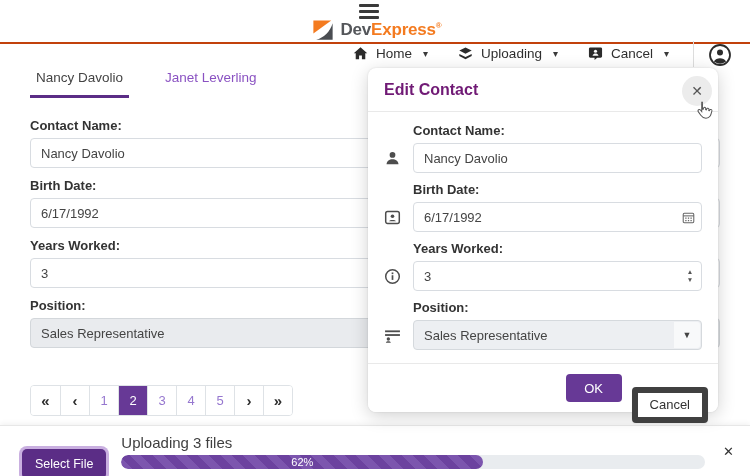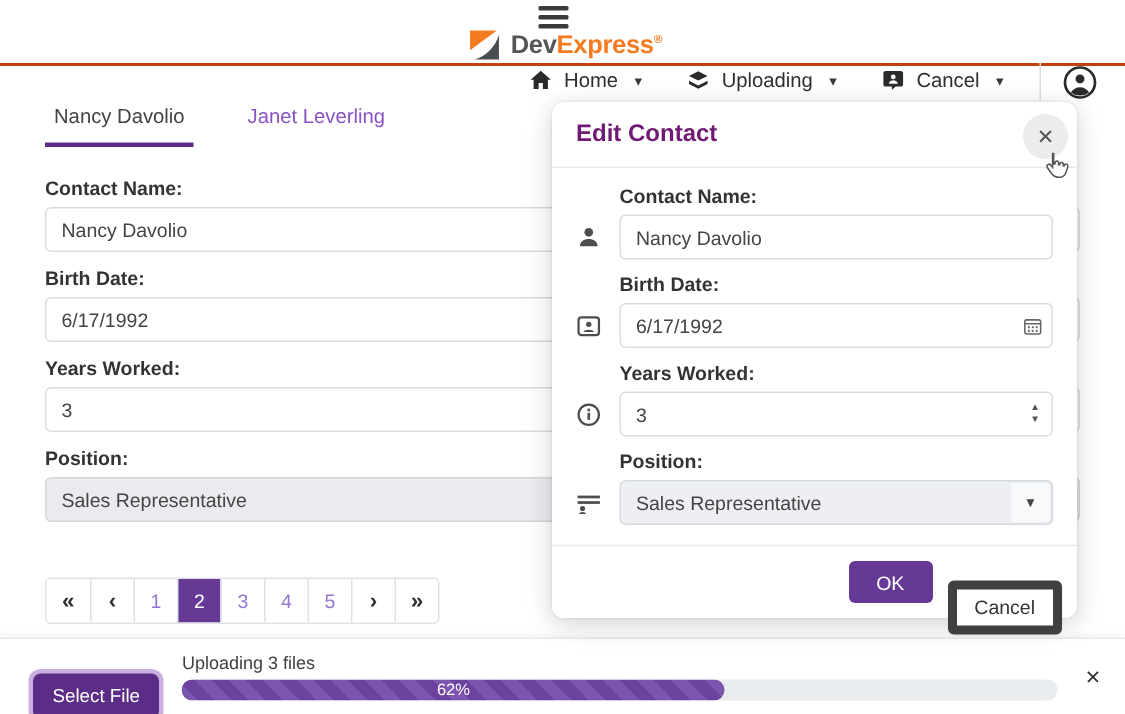--- a/index.html
+++ b/index.html
@@ -79,21 +79,21 @@
                 font:13px "Liberation Sans",sans-serif; color:#333; cursor:pointer;
                 box-shadow:0 1px 2px rgba(0,0,0,.05);margin-top:33px; }
   
   .bottombar { position:absolute; left:0; right:0; bottom:0; height:51px; background:#fff;
                border-top:1px solid #e7e7e7; box-shadow:0 -2px 5px rgba(0,0,0,.05);
                display:flex; align-items:center; padding:0 16px 0 22px; z-index:15; }
   .btn-select { background:var(--accent-dark,#5b2d86); color:#fff; font:12.5px "Liberation Sans",sans-serif;
                 padding:8px 13px; border-radius:5px; border:none; box-shadow:0 0 0 3px #c9afe0;
                 margin-right:15px; cursor:pointer; white-space:nowrap;margin-top:25px; }
   .up-col { flex:1; }
-  .up-status { font-size:12px; color:#3f3f3f; margin-bottom:4px; }
+  .up-status { font-size:15px; color:#3f3f3f; margin-bottom:4px; }
   .track { height:14px; background:#e9ecef; border-radius:7px; overflow:hidden; position:relative; }
   .fill { height:100%; border-radius:7px; position:relative;
           background:repeating-linear-gradient(45deg, var(--stripe-a,#7c55ae) 0 8px, var(--stripe-b,#6c429f) 8px 16px); }
   .pct { position:absolute; left:0; top:0; right:0; bottom:0; display:flex; align-items:center;
          justify-content:center; font-size:11px; color:#fff; }
   .up-close { margin-left:18px; font-size:13px; color:#333; cursor:pointer; }
   svg { display:block; }
 </style>
 </head>
 <body>

